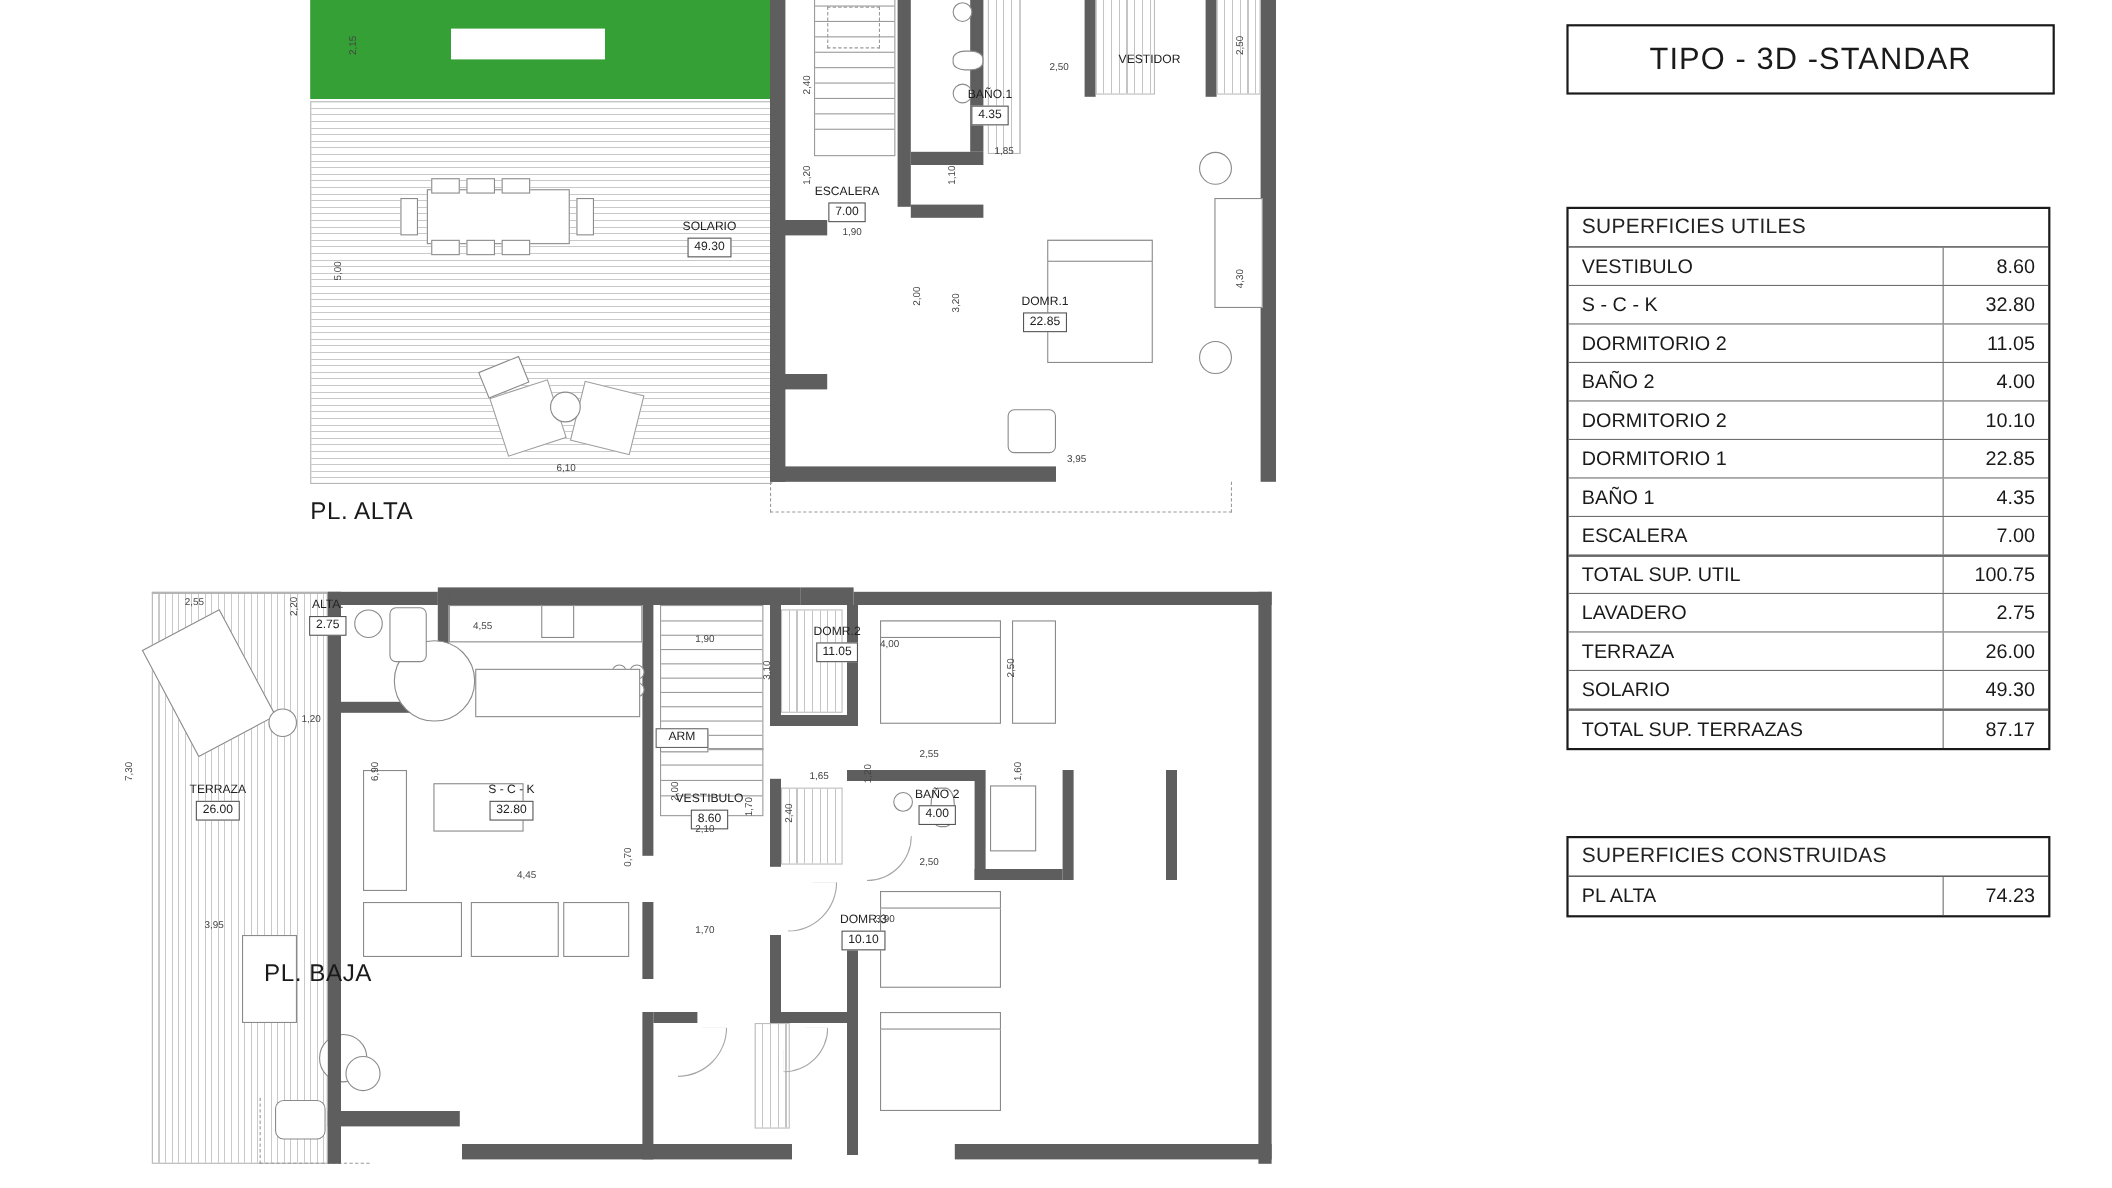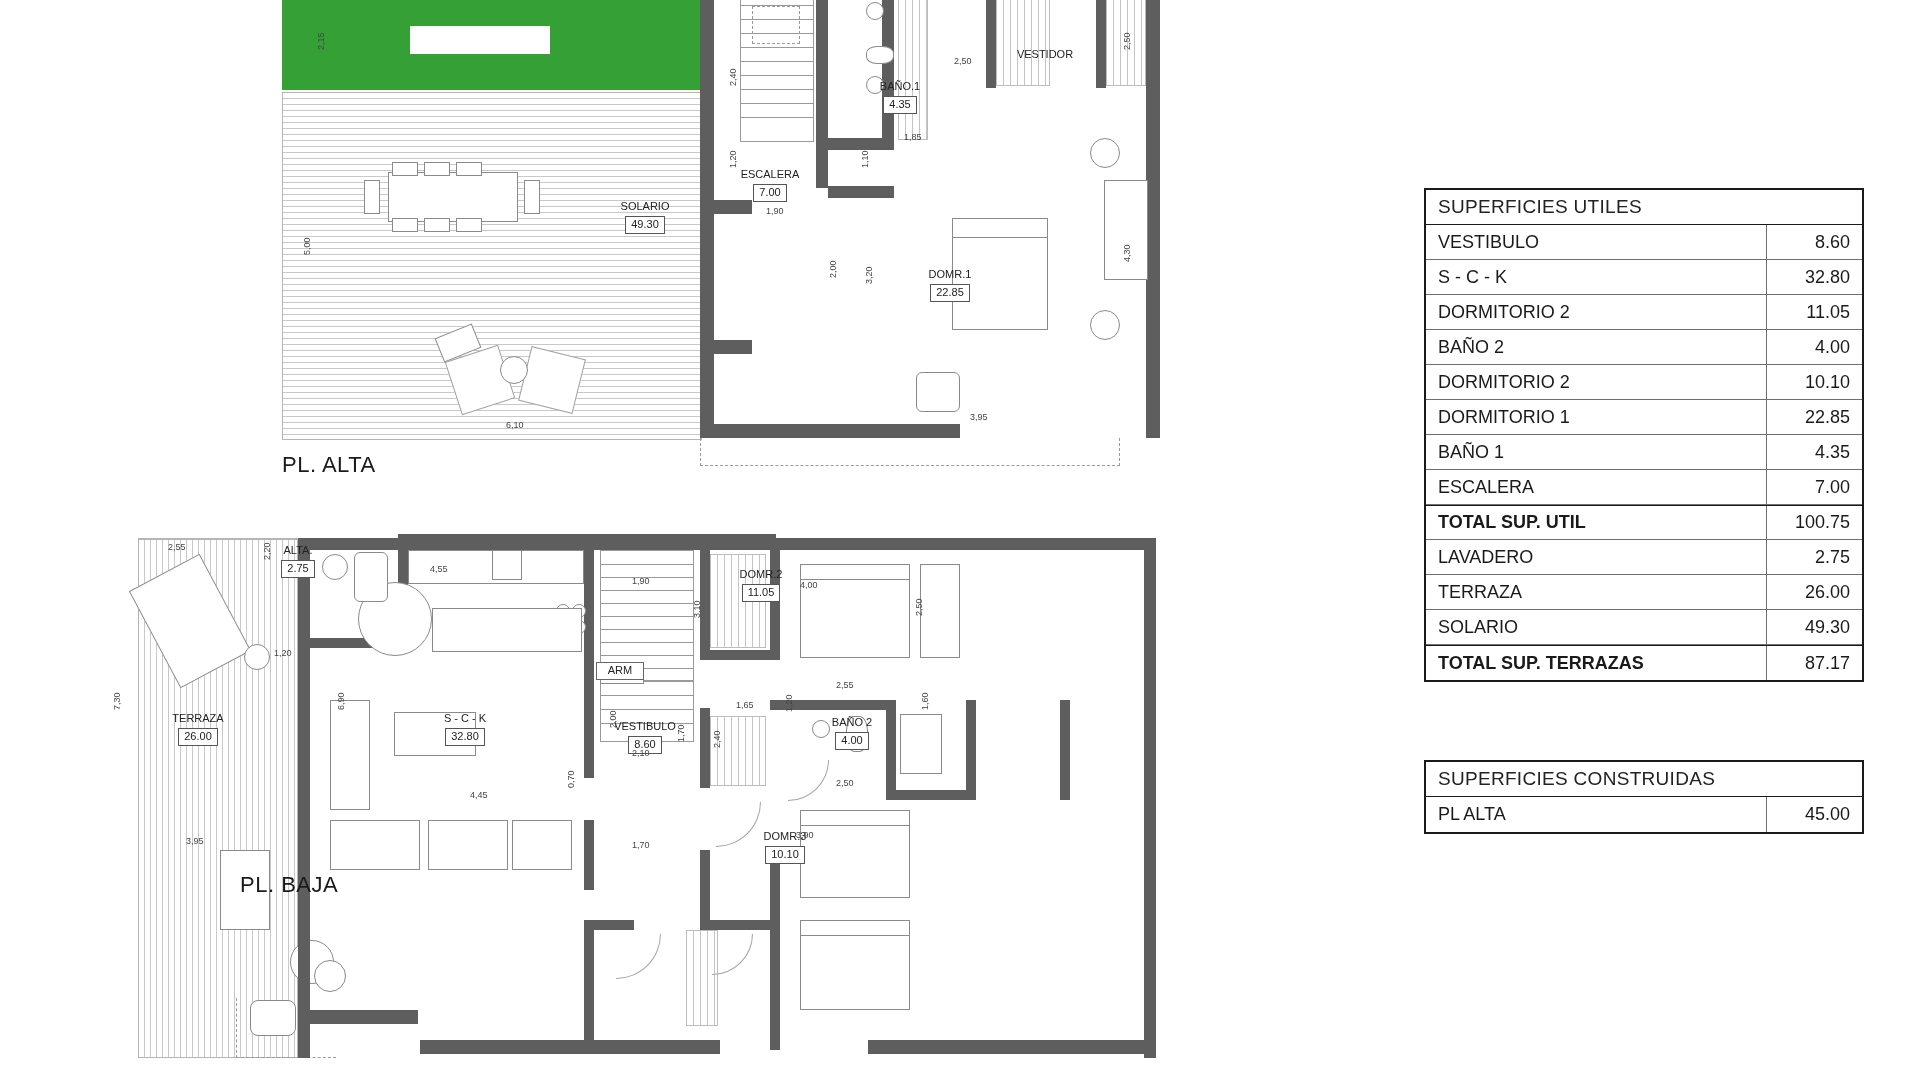--- a/index.html
+++ b/index.html
@@ -56,21 +56,21 @@
   .row .n{
     flex:1;padding-left:12px;font-size:18px;color:#1a1a1a;
     white-space:nowrap;overflow:hidden;text-overflow:ellipsis;
   }
   .row .v{
     width:96px;text-align:right;padding-right:12px;font-size:18px;color:#1a1a1a;
     border-left:1px solid #6f6f6f;height:100%;display:flex;align-items:center;justify-content:flex-end;
     box-sizing:border-box;
   }
   .row.total{border-top:1px solid #1a1a1a;}
-  .row.total .n{font-weight:700;}
+  .row.total .n{font-weight:400;}
 
   #tbl-utiles{left:1424px;top:188px;width:440px;}
   #tbl-construidas{left:1424px;top:760px;width:440px;}
 
   
   .plan{
     position:absolute;
     font-size:9px;
     color:#333;
   }
@@ -116,20 +116,23 @@
   .door{position:absolute;border:1px solid #a5a5a5;border-radius:0 0 100% 0;border-top:none;border-left:none;}
   .fix{position:absolute;border:1px solid #8a8a8a;background:#fff;box-sizing:border-box;}
   .fix.round{border-radius:50%;}
 </style>
 </head>
 <body>
 
 <div class="page">
 <div class="sheet">
 
+  <div class="title-box">
+    <span>TIPO - 3D -STANDAR</span>
+  </div>
 
   <div class="tbl" id="tbl-utiles">
     <div class="hdr">SUPERFICIES UTILES</div>
 
     <div class="row">
       <div class="n">VESTIBULO</div>
       <div class="v">8.60</div>
         </div>
     <div class="row">
       <div class="n">S - C - K</div>
@@ -178,21 +181,21 @@
     <div class="row total">
       <div class="n">TOTAL SUP. TERRAZAS</div>
       <div class="v">87.17</div>
         </div>
   </div>
 
   <div class="tbl" id="tbl-construidas">
     <div class="hdr">SUPERFICIES CONSTRUIDAS</div>
     <div class="row">
       <div class="n">PL ALTA</div>
-      <div class="v">45.00</div>
+      <div class="v">74.23</div>
         </div>
   </div>
 
   <div class="plan" id="plan-alta" style="left:0;top:0;width:1200px;height:470px;">
 
     <div class="grass" style="left:282px;top:-20px;width:420px;height:110px;">
       <div class="patch" style="left:128px;top:46px;width:140px;height:28px;"></div>
     </div>
 
     <div class="deck" style="left:282px;top:92px;width:420px;height:348px;"></div>

